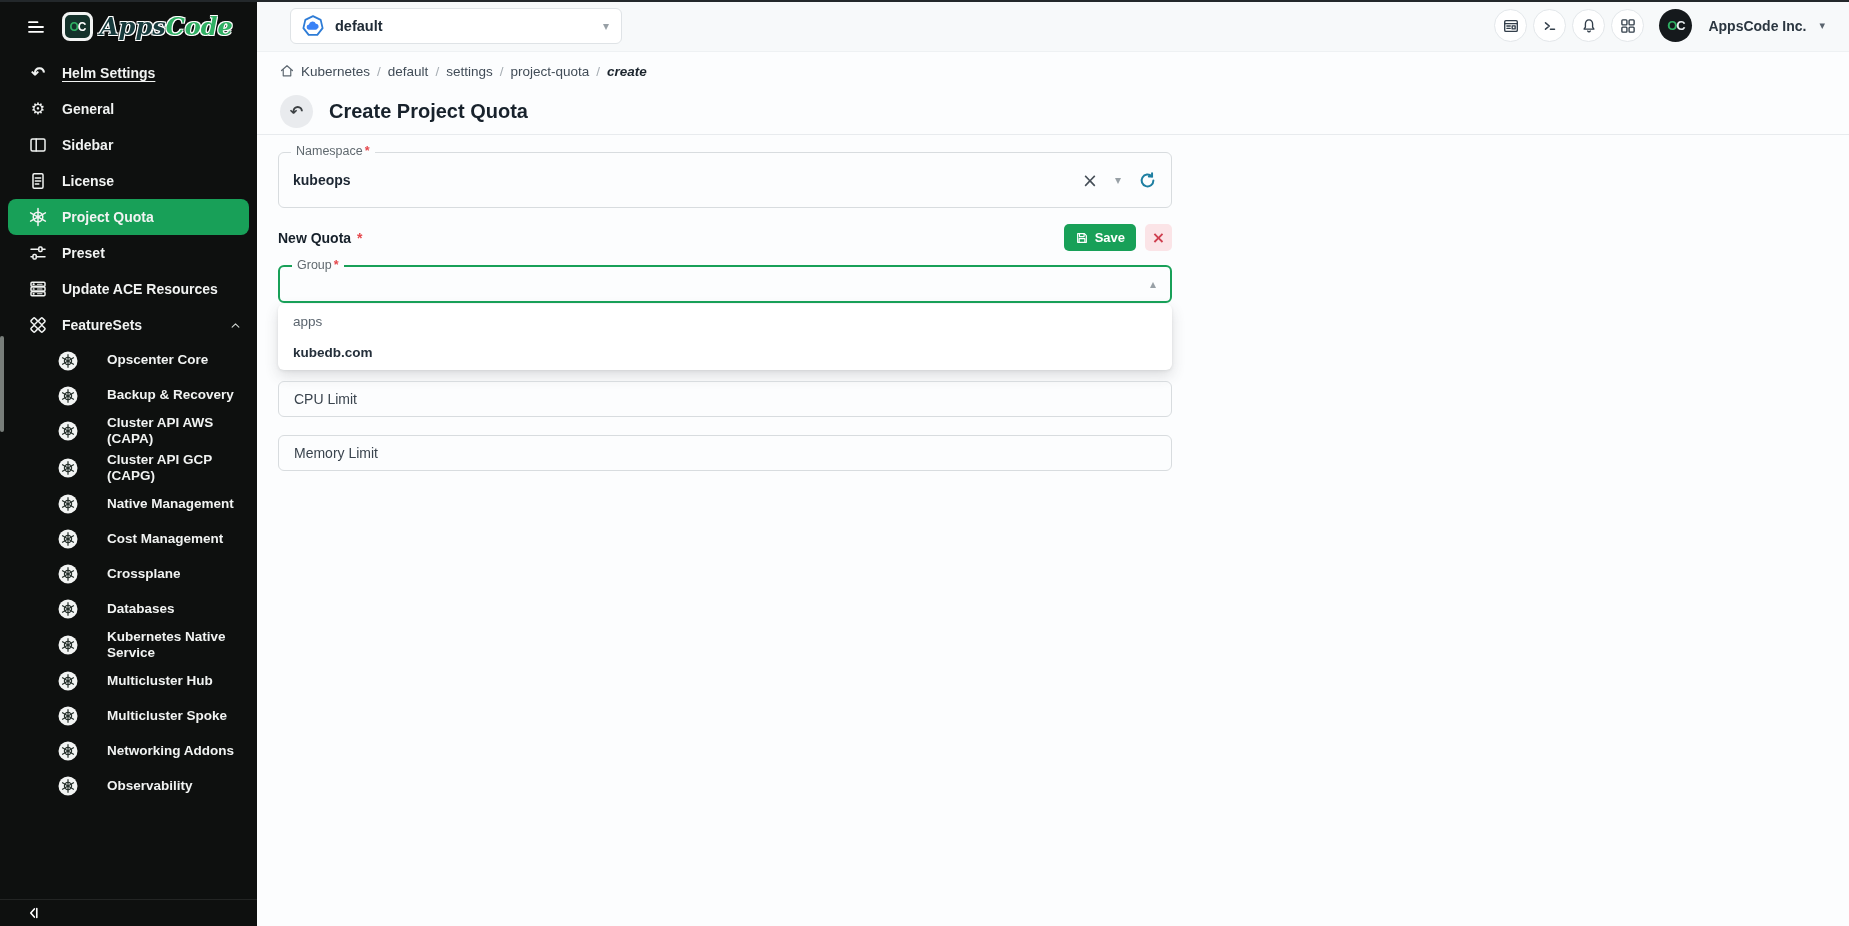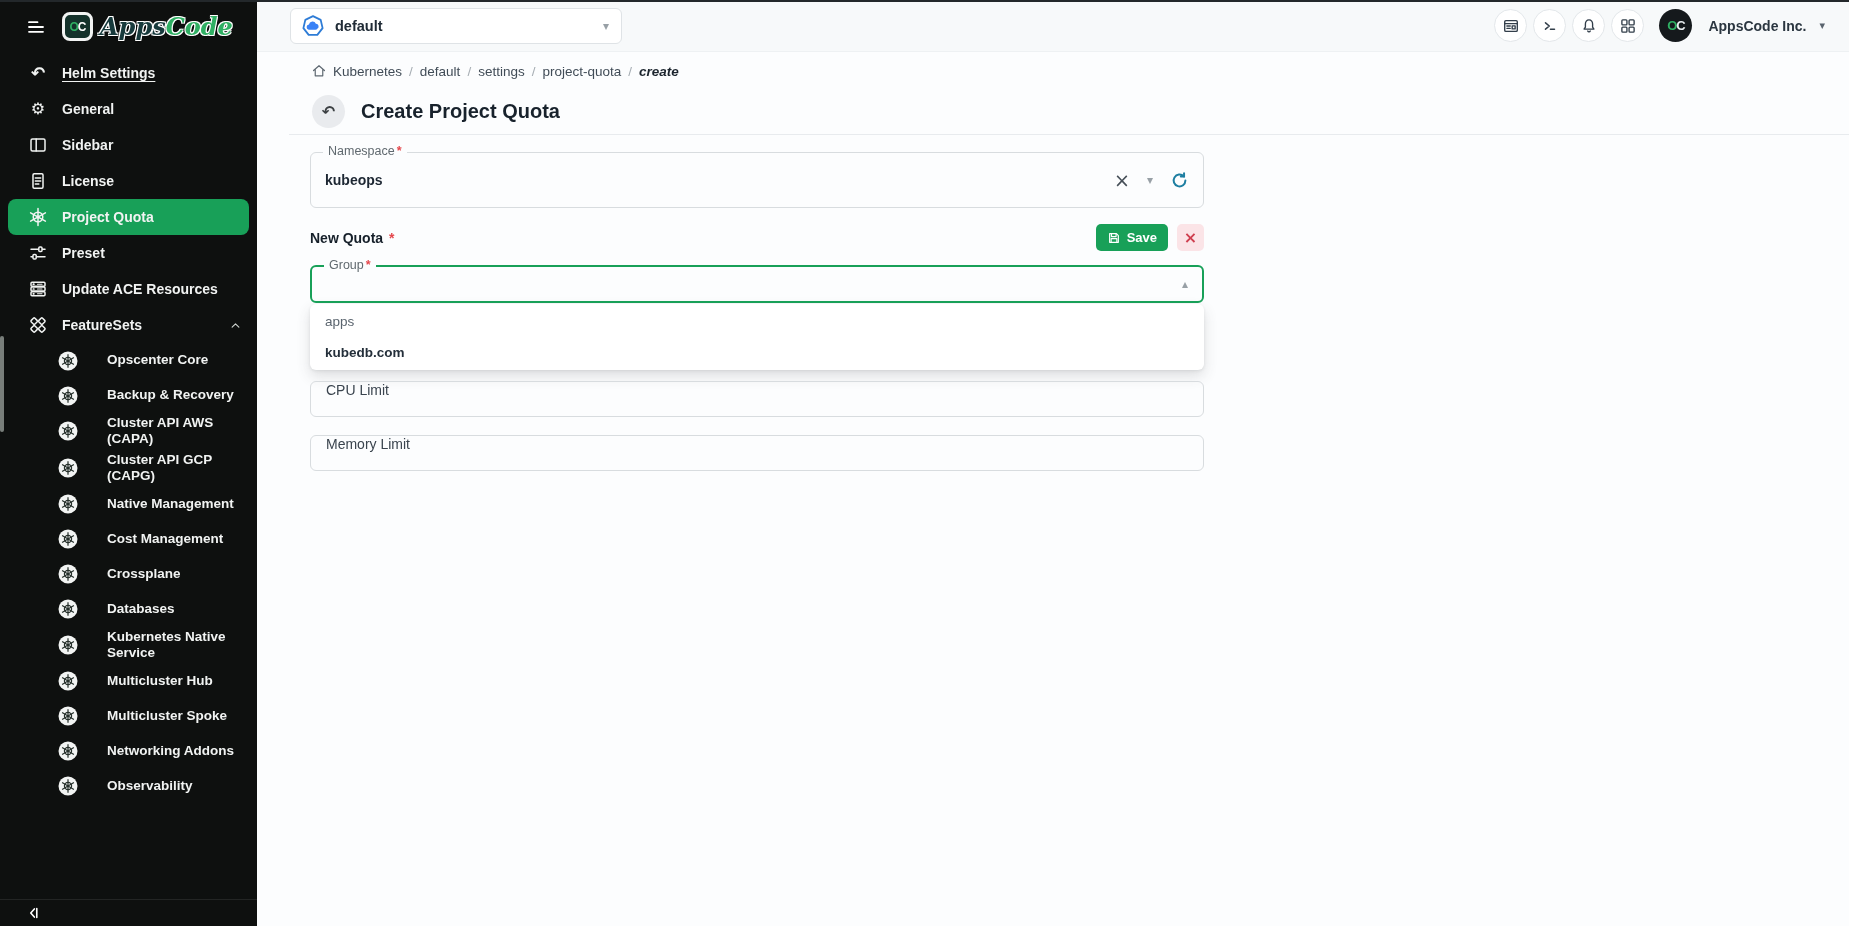--- a/index.html
+++ b/index.html
@@ -59,21 +59,21 @@
     display:flex; align-items:center; justify-content:center; color:#323e4a; cursor:pointer; }
   .circle-btn .icn { width:18px; height:18px; }
   .avatar { width:33px; height:33px; border-radius:50%; background:#15191c; margin-left:9px;
     display:flex; align-items:center; justify-content:center; font-weight:800; font-size:13px;
     letter-spacing:-1px; flex:none; cursor:pointer; }
   .avatar .b1 { color:#2faf63; } .avatar .b2 { color:#e8ecef; }
   .account-name { margin-left:10px; font-size:14px; font-weight:700; color:#2b3640; }
   .account-chev { margin-left:7px; font-size:11px; color:#59636d; }
 
   
-  .content { position:absolute; left:257px; top:52px; right:0; bottom:0; background:#fcfdfe;margin-left:32px; }
+  .content { position:absolute; left:257px; top:52px; right:0; bottom:0; background:#fcfdfe; }
   .breadcrumb { display:flex; align-items:center; margin:11px 0 0 22px; font-size:13.5px; color:#414c57; }
   .breadcrumb .icn { width:16px; height:16px; color:#5f6972; margin-right:6px; }
   .crumb { font-weight:500; color:#414c57; cursor:pointer; }
   .crumb.current { font-weight:700; color:#1b242d; cursor:default;font-style:italic; }
   .sep { color:#a6adb3; padding:0 7px; }
 
   .title-row { display:flex; align-items:center; gap:16px; height:47px; margin-top:9px;
     padding-left:23px; border-bottom:1px solid #e8ebee; }
   .back-btn { width:33px; height:33px; border-radius:50%; background:#e9ebee; border:none;
     display:flex; align-items:center; justify-content:center; font-size:16px; font-weight:700;
@@ -106,21 +106,21 @@
   .group-field { margin-top:14px; height:38px; border:2px solid #18a058; display:flex;
     align-items:center; padding:0 14px; }
   .group-value { flex:1; }
   .dropdown-panel { margin-top:1px; background:#fff; border-radius:6px;
     box-shadow:0 6px 14px rgba(60,64,67,.16), 0 1px 3px rgba(60,64,67,.1); padding:2px 0; }
   .opt { height:31px; display:flex; align-items:center; padding:0 15px; font-size:13.5px;
     color:#5a646e; cursor:pointer; }
   .opt.emphasis { color:#242f3a; font-weight:600; }
 
   .plain-field { height:36px; border:1px solid #d8dcdf; border-radius:6px; display:flex;
-    padding:0 15px; font-size:14px; font-weight:500; color:#3a444e; cursor:text; }
+    align-items:center; padding:0 15px; font-size:14px; font-weight:500; color:#3a444e; cursor:text; }
   .cpu-field { margin-top:11px; }
   .mem-field { margin-top:18px; }
 </style>
 </head>
 <body>
 
 <div class="top-strip"></div>
 
 <aside class="sidebar">
   <div class="sidebar-header">

